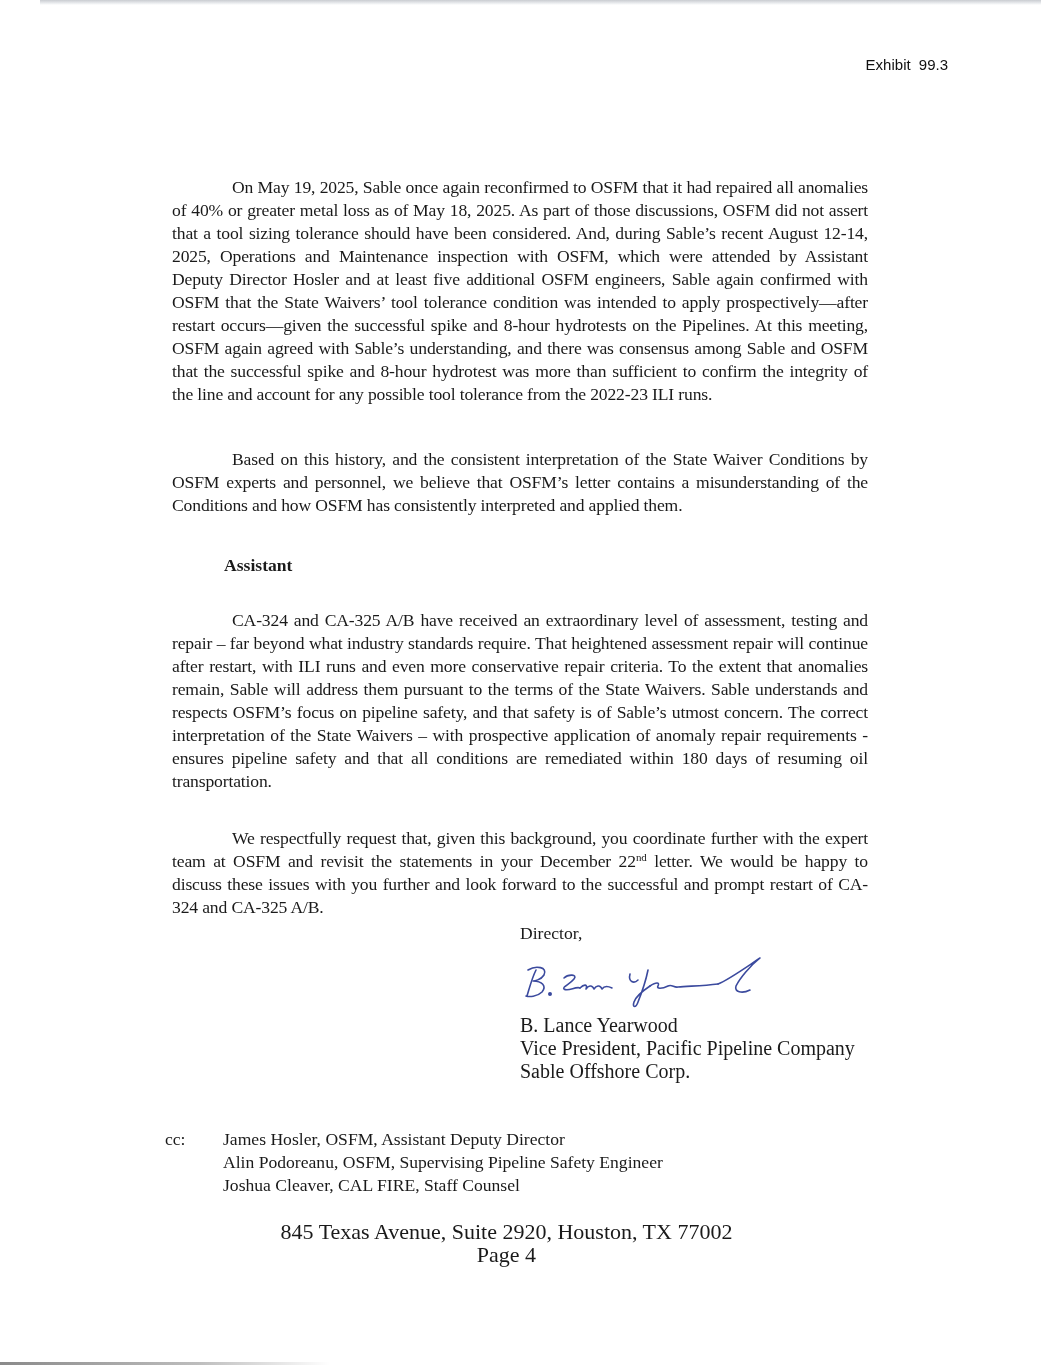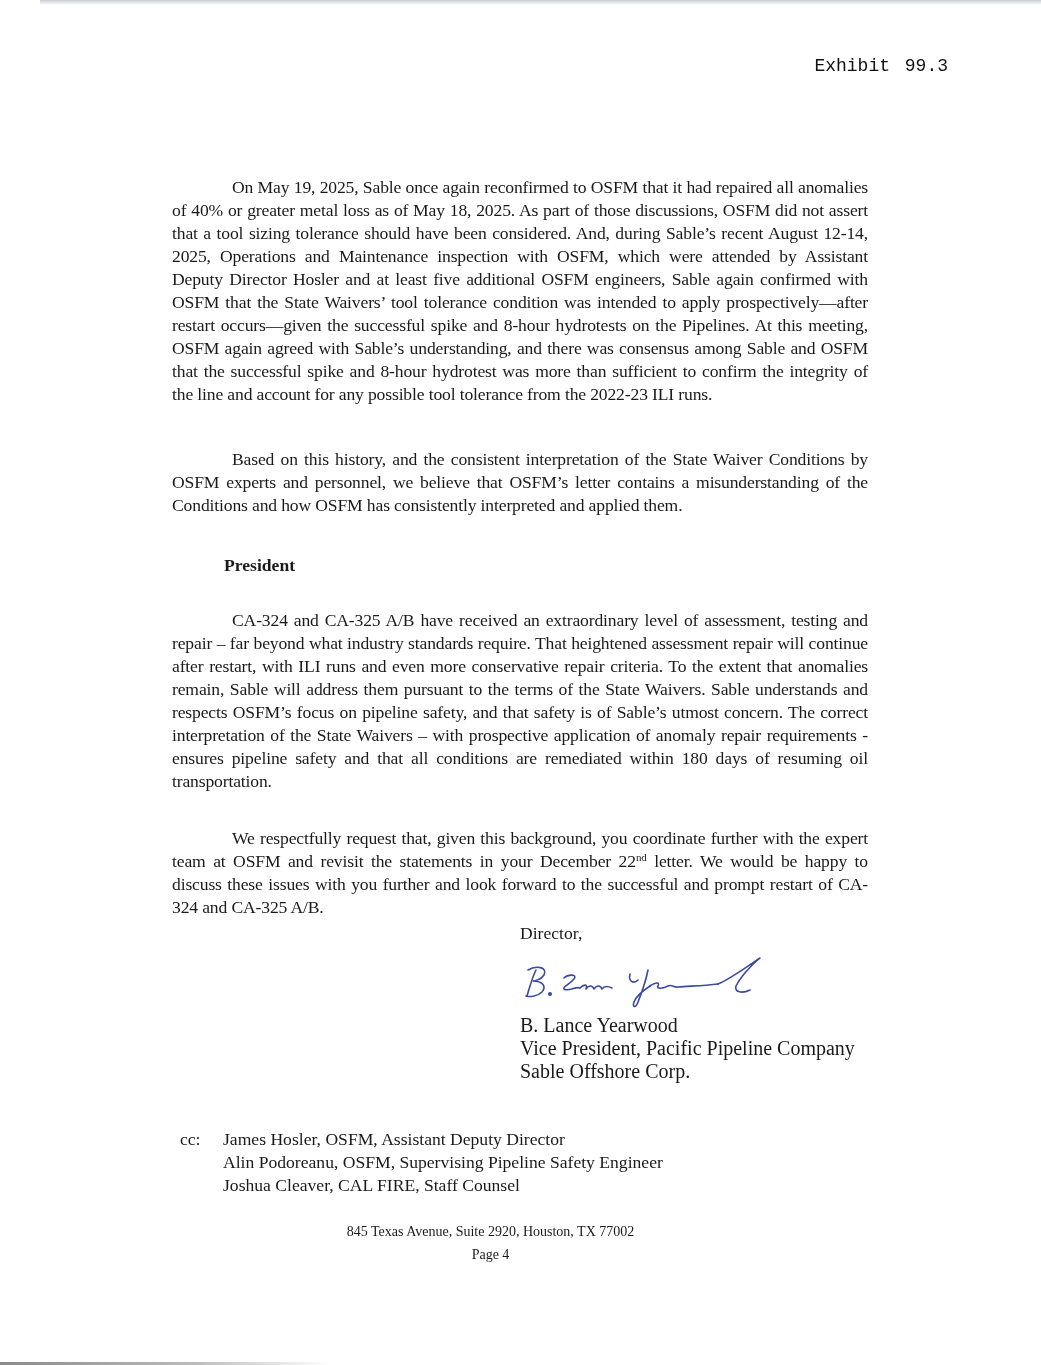--- a/index.html
+++ b/index.html
@@ -18,22 +18,22 @@
     .scan-top {
       position: absolute; left: 40px; top: 0; width: 1001px; height: 5px;
       background: linear-gradient(to bottom, #c9ccd1, #eef0f2 70%, rgba(255,255,255,0));
     }
     .scan-bottom {
       position: absolute; left: 0; bottom: 0; width: 330px; height: 3px;
       background: linear-gradient(to right, #8a8a8a, #bdbdbd 60%, rgba(255,255,255,0));
     }
     .exhibit {
       position: absolute; right: 93px; top: 56px;
-      font-family: Liberation Mono, monospace;
-      font-size: 18px; color: #111;
+      font-family: Liberation Sans, sans-serif;
+      font-size: 15px; color: #111;
       word-spacing: 4px;
     }
     .body-text {
       position: absolute; left: 164px; width: 712px;
       font-size: 17.6px; line-height: 23px;
       text-align: justify;
       letter-spacing: -0.15px;
     }
     .body-text p { margin: 8px; text-indent: 60px; }
     .p1 { top: 168px; }
@@ -51,50 +51,50 @@
     }
     .signature {
       position: absolute; left: 522px; top: 956px; width: 260px; height: 56px;
     }
     .sig-block {
       position: absolute; left: 520px; top: 1014px;
       font-size: 20px; line-height: 23px;
     }
     .sig-block div { white-space: nowrap; }
     .cc-label {
-      position: absolute; left: 180px; top: 1128px;
+      position: absolute; left: 165px; top: 1128px;
       font-size: 17.6px; line-height: 23px;
     }
     .cc-list {
       position: absolute; left: 223px; top: 1128px;
       font-size: 17.6px; line-height: 23px;
     }
     .cc-list div { white-space: nowrap; }
     .footer {
-      position: absolute; left: 0; width: 983px; top: 1220px;
-      text-align: center; font-size: 14px; line-height: 23px;
+      position: absolute; left: 16px; width: 983px; top: 1220px;
+      text-align: center; font-size: 22px; line-height: 23px;
     }
     .footer div { position: relative; left: -1px; }
   </style>
 </head>
 <body>
 
 <div class="scan-top"></div>
 
 <div class="exhibit">Exhibit  99.3</div>
 
 <div class="body-text p1">
   <p>On May 19, 2025, Sable once again reconfirmed to OSFM that it had repaired all anomalies of 40% or greater metal loss as of May 18, 2025.  As part of those discussions, OSFM did not assert that a tool sizing tolerance should have been considered.  And, during Sable’s recent August 12-14, 2025, Operations and Maintenance inspection with OSFM, which were attended by Assistant Deputy Director Hosler and at least five additional OSFM engineers, Sable again confirmed with OSFM that the State Waivers’ tool tolerance condition was intended to apply prospectively—after restart occurs—given the successful spike and 8-hour hydrotests on the Pipelines.  At this meeting, OSFM again agreed with Sable’s understanding, and there was consensus among Sable and OSFM that the successful spike and 8-hour hydrotest was more than sufficient to confirm the integrity of the line and account for any possible tool tolerance from the 2022-23 ILI runs.</p>
 </div>
 
 <div class="body-text p2">
   <p>Based on this history, and the consistent interpretation of the State Waiver Conditions by OSFM experts and personnel, we believe that OSFM’s letter contains a misunderstanding of the Conditions and how OSFM has consistently interpreted and applied them.</p>
 </div>
 
-<div class="heading">President</div>
+<div class="heading">Assistant</div>
 
 <div class="body-text p3">
   <p>CA-324 and CA-325 A/B have received an extraordinary level of assessment, testing and repair – far beyond what industry standards require.  That heightened assessment repair will continue after restart, with ILI runs and even more conservative repair criteria.  To the extent that anomalies remain, Sable will address them pursuant to the terms of the State Waivers.  Sable understands and respects OSFM’s focus on pipeline safety, and that safety is of Sable’s utmost concern.  The correct interpretation of the State Waivers – with prospective application of anomaly repair requirements - ensures pipeline safety and that all conditions are remediated within 180 days of resuming oil transportation.</p>
 </div>
 
 <div class="body-text p4">
   <p><span>We respectfully request that, given this background, you coordinate further with the expert team at OSFM and revisit the statements in your December 22</span><sup>nd</sup><span> letter.  We would be happy to discuss these issues with you further and look forward to the successful and prompt restart of CA-324 and CA-325 A/B.</span></p>
 </div>
 
 <div class="closing">Director,</div>

